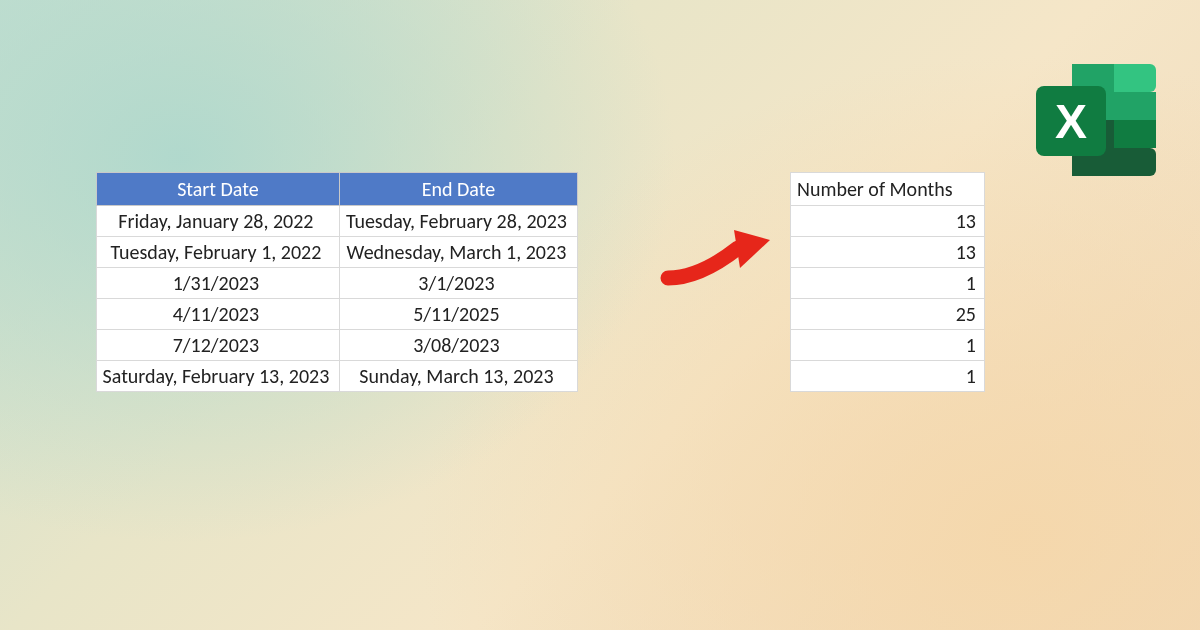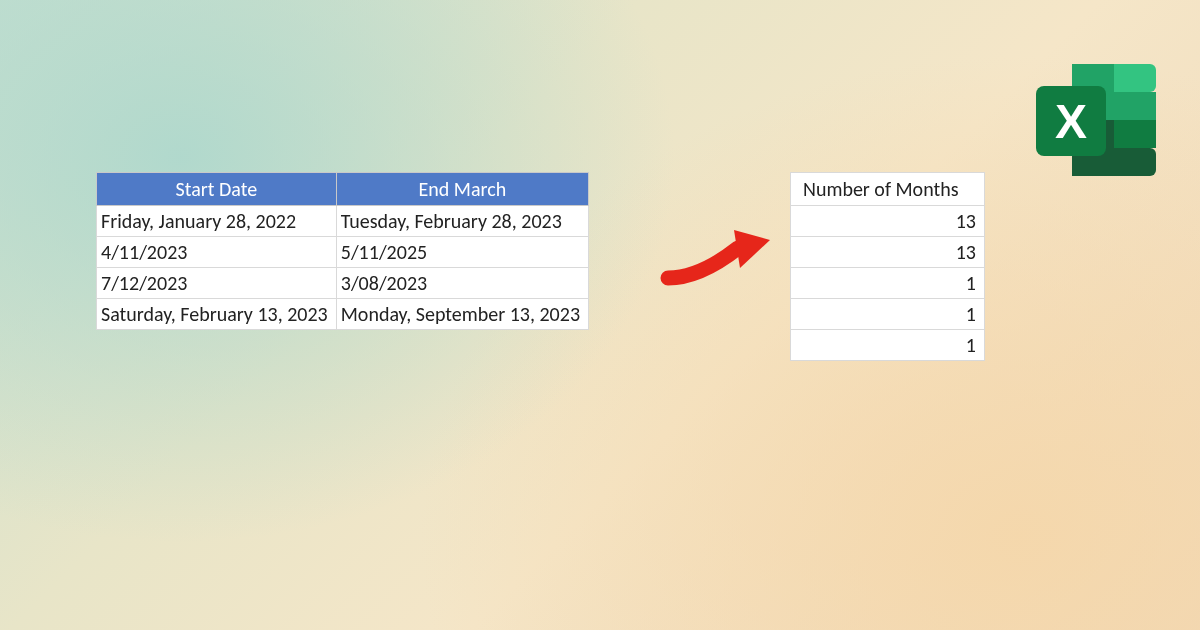--- a/index.html
+++ b/index.html
@@ -29,42 +29,42 @@
     color: #fff;
     font-weight: 400;
     text-align: center;
     padding: 4px 8px;
     border: 1px solid #c9c9c9;
     height: 30px;
   }
   .dates-table td {
     border: 1px solid #d9d9d9;
     padding: 3px 8px 3px 4px;
-    text-align: left;
+    text-align: center;
     height: 29px;
     white-space: nowrap;
   }
   .dates-table .col-start { width: 278px; }
   .dates-table .col-end   { width: 284px; }
 
   
   .months-table {
     position: absolute;
     left: 790px;
     top: 172px;
     width: 195px;
     border-collapse: collapse;
     background: #fff;
     font-size: 20px;
     color: #222;
   }
   .months-table th {
     font-weight: 400;
     text-align: left;
-    padding: 4px 12px;
+    padding: 4px 6px;
     border: 1px solid #d9d9d9;
     height: 30px;
     white-space: nowrap;
   }
   .months-table td {
     border: 1px solid #d9d9d9;
     padding: 3px 8px 3px 4px;
     text-align: right;
     height: 29px;
     margin-top: 24px;
@@ -88,39 +88,47 @@
     height: 120px;
   }
 </style>
 </head>
 <body>
 
 <table class="dates-table">
   <thead>
     <tr>
       <th class="col-start">Start Date</th>
-      <th class="col-end">End March</th>
+      <th class="col-end">End Date</th>
     </tr>
   </thead>
   <tbody>
     <tr>
       <td>Friday, January 28, 2022</td>
       <td>Tuesday, February 28, 2023</td>
+    </tr>
+    <tr>
+      <td>Tuesday, February 1, 2022</td>
+      <td>Wednesday, March 1, 2023</td>
+    </tr>
+    <tr>
+      <td>1/31/2023</td>
+      <td>3/1/2023</td>
     </tr>
     <tr>
       <td>4/11/2023</td>
       <td>5/11/2025</td>
     </tr>
     <tr>
       <td>7/12/2023</td>
       <td>3/08/2023</td>
     </tr>
     <tr>
       <td>Saturday, February 13, 2023</td>
-      <td>Monday, September 13, 2023</td>
+      <td>Sunday, March 13, 2023</td>
     </tr>
   </tbody>
 </table>
 
 <div class="arrow">
   <svg viewBox="0 0 128 72" width="128" height="72">
     <path d="M 8 60 C 30 60 55 48 78 30" stroke="#e6261a" stroke-width="15" fill="none" stroke-linecap="round"></path>
     <polygon points="74,12 110,22 80,50" fill="#e6261a"></polygon>
   </svg>
 </div>
@@ -133,20 +141,23 @@
   </thead>
   <tbody>
     <tr>
         <td>13</td>
       </tr>
     <tr>
         <td>13</td>
       </tr>
     <tr>
         <td>1</td>
+      </tr>
+    <tr>
+        <td>25</td>
       </tr>
     <tr>
         <td>1</td>
       </tr>
     <tr>
         <td>1</td>
       </tr>
   </tbody>
 </table>
 

